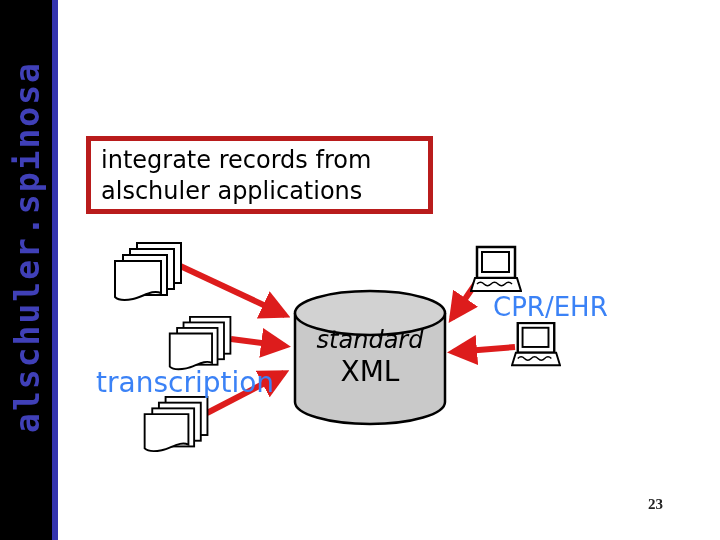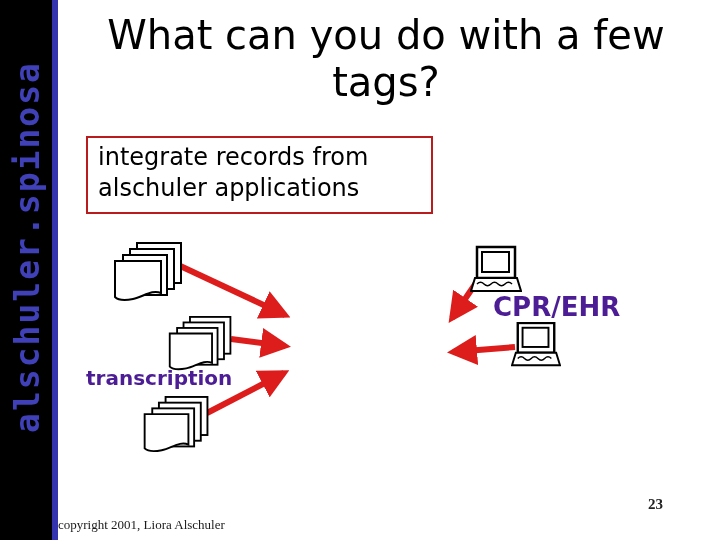--- a/index.html
+++ b/index.html
@@ -39,32 +39,32 @@
     text-align: center;
     color: #000000;
     font-size: 40px;
     line-height: 1.17;
   }
   .title .line { display: block; }
 
   
   .callout {
     position: absolute; left: 86px; top: 136px; width: 347px; height: 78px;
-    border: 2px solid #b91c1c;
+    border: 5px solid #b91c1c;
     background: #ffffff;
     padding: 4px 10px;
     color: #000000;
     font-size: 24px;
     line-height: 1.3;
   }
   .callout .line { display: block; }
 
   
-  .label { position: absolute; color: #4c1d95; white-space: nowrap; font-weight: bold; }
-  .transcription-label { left: 86px; top: 366px; font-size: 20px; }
+  .label { position: absolute; color: #3b82f6; white-space: nowrap; }
+  .transcription-label { left: 96px; top: 366px; font-size: 28px; }
   .cpr-label { left: 493px; top: 292px; font-size: 26px; }
 
   .cylinder-wrap { position: absolute; left: 292px; top: 288px; width: 156px; height: 140px; }
   .cylinder-label {
     position: absolute; left: 0; top: 38px; width: 100%;
     text-align: center; color: #000000; line-height: 1.2;
   }
   .cylinder-label .l1 { font-size: 24px; font-style: italic; display: block; }
   .cylinder-label .l2 { font-size: 28px; display: block; }
 
@@ -86,24 +86,20 @@
 </head>
 <body>
 
 <div class="slide">
 
   <div class="sidebar">
     <div class="sidebar-text">alschuler.spinosa</div>
   </div>
   <div class="accent-bar"></div>
 
-  <div class="title">
-    <span class="line">What can you do with a few</span>
-    <span class="line">tags?</span>
-  </div>
 
   <div class="callout">
     <span class="line">integrate records from</span>
     <span class="line">alschuler applications</span>
   </div>
 
   <svg class="arrows" viewBox="0 0 720 540">
     <defs>
       <marker id="ah" markerWidth="5" markerHeight="5" refX="3.2" refY="2" orient="auto" markerUnits="strokeWidth" viewBox="0 0 4 4">
         <path d="M0,0 L4,2 L0,4 Z" fill="#dd1c1c"></path>
@@ -140,20 +136,30 @@
     <g fill="#ffffff" stroke="#000000" stroke-width="2">
       <rect x="23" y="1" width="44" height="40"></rect>
       <rect x="16" y="7" width="44" height="40"></rect>
       <rect x="9" y="13" width="44" height="40"></rect>
       <path d="M1,19 L47,19 L47,51 C38,47 29,55 19,57 C11,58.5 4,58 1,55 Z"></path>
     </g>
   </svg>
 
   <div class="label transcription-label">transcription</div>
 
+  <div class="cylinder-wrap">
+    <svg width="156" height="140" viewBox="0 0 156 140">
+      <path d="M3,25 L3,114 A75,22 0 0 0 153,114 L153,25" fill="#c9c9c9" stroke="#000000" stroke-width="2.5"></path>
+      <ellipse cx="78" cy="25" rx="75" ry="22" fill="#d2d2d2" stroke="#000000" stroke-width="2.5"></ellipse>
+    </svg>
+    <div class="cylinder-label">
+      <span class="l1">standard</span>
+      <span class="l2">XML</span>
+    </div>
+  </div>
 
   <svg class="icon-abs" style="left:470px; top:244px;" width="52" height="54" viewBox="0 0 52 50">
     <g fill="#ffffff" stroke="#000000">
       <rect x="7" y="1" width="38" height="31" stroke-width="2.5"></rect>
       <rect x="12" y="6" width="27" height="20" stroke-width="2"></rect>
       <path d="M5,32 L47,32 L51,45 L1,45 Z" stroke-width="2"></path>
       <path d="M7,38 q3.5,-3.5 7,0 t7,0 t7,0 t7,0 t7,0" fill="none" stroke-width="1.5"></path>
     </g>
   </svg>
 
@@ -161,16 +167,15 @@
 
   <svg class="icon-abs" style="left:511px; top:322px;" width="50" height="48" viewBox="0 0 52 50">
     <g fill="#ffffff" stroke="#000000">
       <rect x="7" y="1" width="38" height="31" stroke-width="2.5"></rect>
       <rect x="12" y="6" width="27" height="20" stroke-width="2"></rect>
       <path d="M5,32 L47,32 L51,45 L1,45 Z" stroke-width="2"></path>
       <path d="M7,38 q3.5,-3.5 7,0 t7,0 t7,0 t7,0 t7,0" fill="none" stroke-width="1.5"></path>
     </g>
   </svg>
 
-  <div class="copyright">copyright 2001, Liora Alschuler</div>
   <div class="page-number">23</div>
 
 </div>
 
 </body></html>

